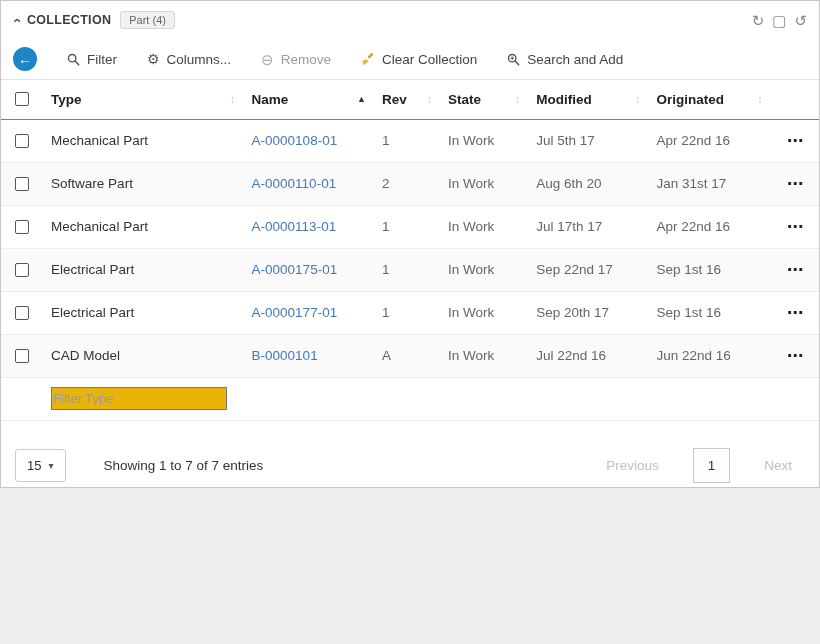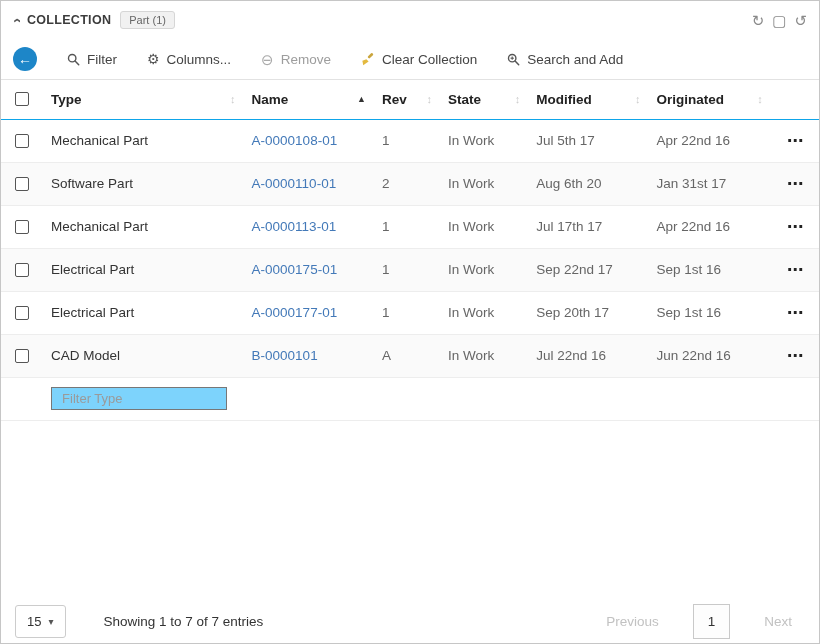--- a/index.html
+++ b/index.html
@@ -1,18 +1,18 @@
 <!DOCTYPE html>
 <html><head>
 <meta charset="utf-8">
 <style>
   * { box-sizing: border-box; margin: 0; padding: 0; }
   html,body { background:#eee; }
   body { font-family:"Liberation Sans","DejaVu Sans",sans-serif; }
-  .panel { width:820px; height:644px; background:#fff; border:1px solid #c6c6c6;
+  .panel { width:820px; height:488px; background:#fff; border:1px solid #c6c6c6;
            display:flex; flex-direction:column; overflow:hidden; }
 
   
   .titlebar { display:flex; align-items:center; height:38px; padding:0 12px; gap:9px; flex:0 0 auto; }
   .chevron-up { display:inline-block; transform:rotate(-90deg); color:#555; font-size:15px; font-weight:bold; line-height:1; }
   .title { font-size:12.5px; font-weight:700; color:#3c3c3c; letter-spacing:.3px; }
   .badge { font-size:11px; color:#666; background:#f1f1f1; border:1px solid #d6d6d6; border-radius:3px; padding:2px 8px; }
   .titlebar-icons { margin-left:auto; display:flex; align-items:center; gap:8px; color:#8a8a8a; font-size:15px; }
   .titlebar-icons span { cursor:pointer; line-height:1; }
 
@@ -33,21 +33,21 @@
   .sort-both { color:#ccc; font-size:11px; }
   .sort-asc { color:#333; font-size:9px; }
   td { padding:0 8px; height:43px; border-bottom:1px solid #ededed; color:#666; overflow:hidden; white-space:nowrap; }
   td.type-cell { color:#333; }
   tbody tr:nth-child(even) { background:#fafafa; }
   a.name-link { color:#4379b8; text-decoration:none; }
   .cb { appearance:none; -webkit-appearance:none; width:14px; height:14px; border:1.5px solid #555;
         border-radius:2px; background:#fff; cursor:pointer; display:block; }
   .cb-cell { padding-left:14px; }
   .row-menu { font-weight:bold; color:#222; font-size:16px; cursor:pointer; text-align:center; }
-  .filter-input { width:176px; padding:3px 10px; border:1px solid #777; font-size:13px; color:#333; background:#7dd3fc; }
+  .filter-input { width:176px; padding:3px 1px; border:1px solid #777; font-size:13px; color:#333; background:#eab308; }
   .filter-input::placeholder { color:#9a9a9a; }
 
   .spacer { flex:1 1 auto; }
 
   
   .footer { display:flex; align-items:center; padding:12px 14px 4px 14px; flex:0 0 auto; font-size:13.5px; color:#333; }
   .page-size { display:flex; align-items:center; gap:7px; border:1px solid #ccc; border-radius:3px;
                padding:8px 11px; font-size:13px; cursor:pointer; background:#fff; }
   .page-size .caret { font-size:10px; color:#555; }
   .summary { margin-left:38px; }
@@ -58,21 +58,21 @@
   svg { display:block; }
 </style>
 </head>
 <body>
 
 <div class="panel">
 
   <div class="titlebar">
     <span class="chevron-up">›</span>
     <span class="title">COLLECTION</span>
-    <span class="badge">Part (1)</span>
+    <span class="badge">Part (4)</span>
     <span class="titlebar-icons">
       <span>↻</span>
       <span>▢</span>
       <span>↺</span>
     </span>
   </div>
 
   <div class="toolbar">
     <span class="back-btn">
       <span>←</span>

